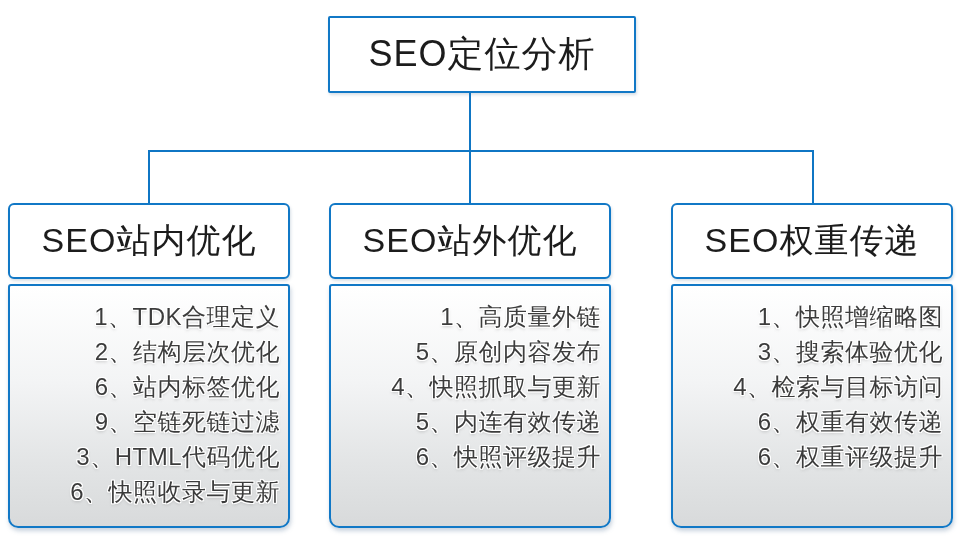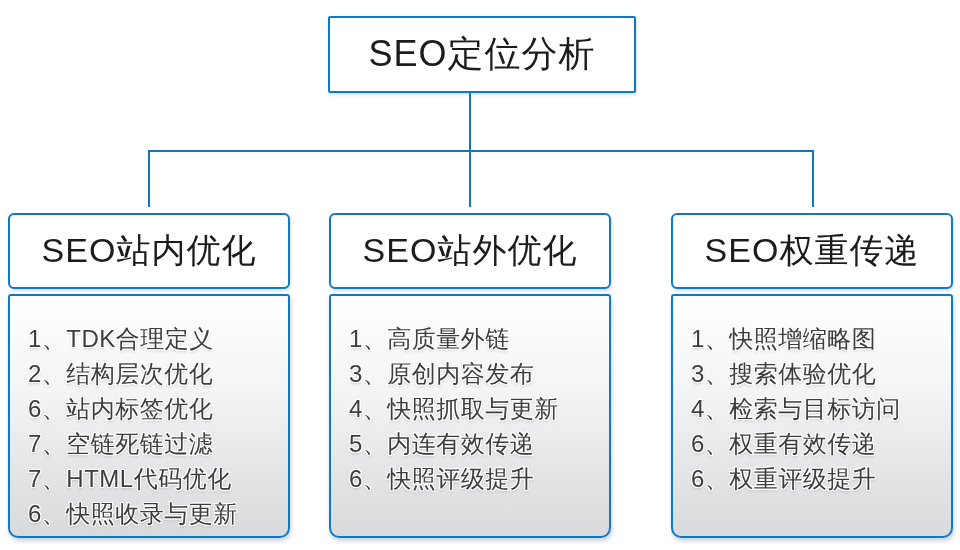--- a/index.html
+++ b/index.html
@@ -42,22 +42,23 @@
   .line.h { height: 2px; }
   .stem        { left: 469px; top: 93px;  height: 58px; }
   .rail        { left: 148px; top: 150px; width: 666px; }
   .drop-left   { left: 148px; top: 150px; height: 57px; }
   .drop-center { left: 469px; top: 150px; height: 57px; }
   .drop-right  { left: 812px; top: 150px; height: 57px; }
 
   
   .column {
     position: absolute;
-    top: 213px;
+    top: 203px;
     width: 254px;
+    text-align: right;
   }
   .col-left   { left: 8px;   }
   .col-center { left: 329px; }
   .col-right  { left: 671px; }
 
   .col-header {
     width: 282px; height: 76px;
     background: #ffffff;
     border: 2px solid #1178c6;
     border-radius: 6px;
@@ -73,21 +74,21 @@
 
   .col-list {
     margin-top: 5px;
     width: 282px; height: 244px;
     background: linear-gradient(180deg, #ffffff 0%, #f3f4f5 40%, #e2e4e5 75%, #d8dadb 100%);
     border: 2px solid #1178c6;
     border-radius: 3px 3px 10px 10px;
     padding: 13px 8px 0 18px;
     box-shadow: 1px 3px 4px rgba(100,130,160,0.35);
   }
-  .col-list ul { list-style: none; margin-top: 12px; }
+  .col-list ul { list-style: none; }
   .col-list li {
     font-size: 24px;
     line-height: 35px;
     color: #3c3c3c;
     white-space: nowrap;
     letter-spacing: 0.5px;
     
     text-shadow:
       -1px -1px 0 #ffffff, 0 -1px 0 #ffffff, 1px -1px 0 #ffffff,
       -1px  0   0 #ffffff, 1px  0   0 #ffffff,
@@ -112,35 +113,35 @@
 
   <div class="column col-left">
     <div class="col-header">
       <span class="title">SEO站内优化</span>
     </div>
     <div class="col-list">
       <ul>
           <li>1、TDK合理定义</li>
           <li>2、结构层次优化</li>
           <li>6、站内标签优化</li>
-          <li>7、空链死链过滤</li>
-          <li>7、HTML代码优化</li>
+          <li>9、空链死链过滤</li>
+          <li>3、HTML代码优化</li>
           <li>6、快照收录与更新</li>
         </ul>
     </div>
   </div>
 
   <div class="column col-center">
     <div class="col-header">
       <span class="title">SEO站外优化</span>
     </div>
     <div class="col-list">
       <ul>
           <li>1、高质量外链</li>
-          <li>3、原创内容发布</li>
+          <li>5、原创内容发布</li>
           <li>4、快照抓取与更新</li>
           <li>5、内连有效传递</li>
           <li>6、快照评级提升</li>
         </ul>
     </div>
   </div>
 
   <div class="column col-right">
     <div class="col-header">
       <span class="title">SEO权重传递</span>

